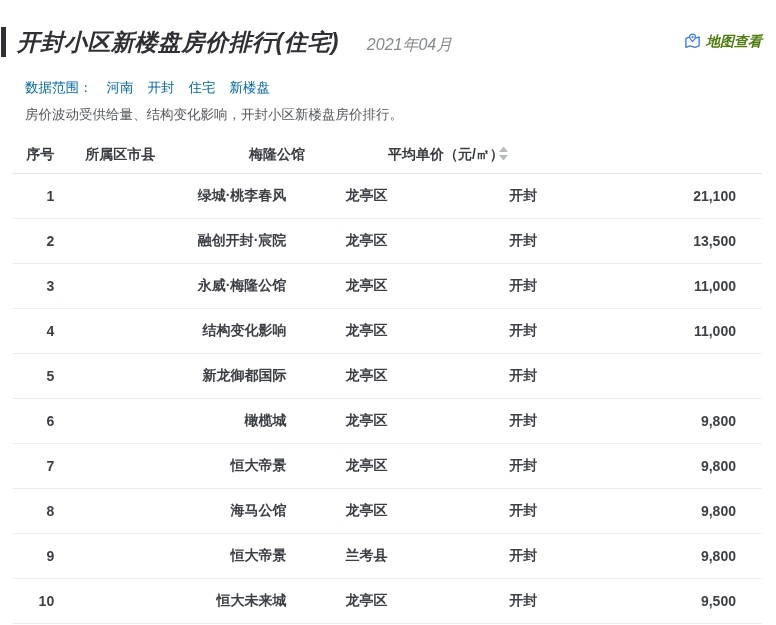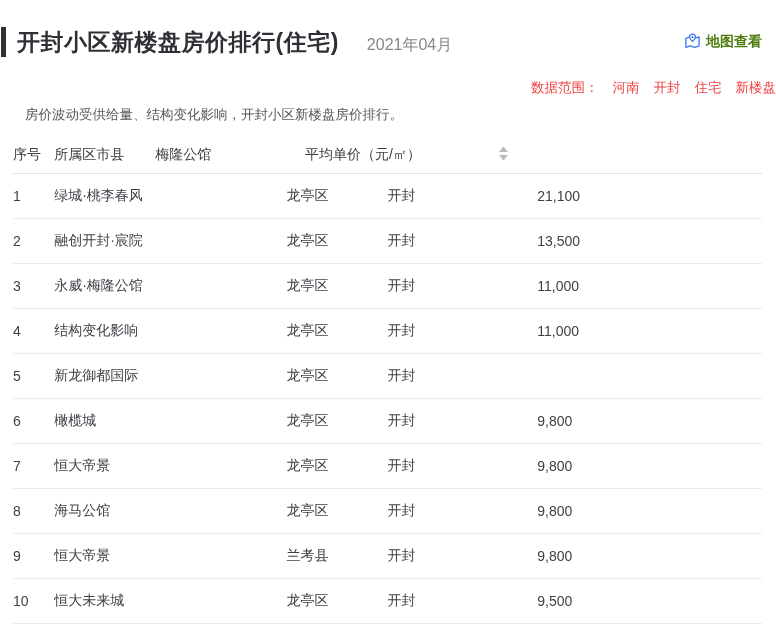--- a/index.html
+++ b/index.html
@@ -10,20 +10,21 @@
     font-family: "Liberation Sans", "DejaVu Sans", sans-serif;
     overflow: hidden;
   }
   .page { position: relative; width: 776px; height: 625px; background: #fff; }
 
   
   .title-row {
     position: relative;
     display: flex; align-items: baseline;
     padding: 27px 14px 0 17px;
+    font-style: italic;
   }
   .accent-bar {
     position: absolute; left: 1px; top: 27px;
     width: 5px; height: 30px; background: #2f2f35;
   }
   .page-title {
     margin: 0; font-size: 23px; line-height: 31px;
     font-weight: bold; color: #2f2f35; letter-spacing: 0.5px;
   }
   .report-date {
@@ -31,37 +32,37 @@
   }
   .map-link {
     margin-left: auto; display: flex; align-items: center; gap: 5px;
     color: #4d7c0f; font-size: 14px; font-weight: 600;
     cursor: pointer; text-decoration: none;
   }
   .map-link svg { display: block; }
 
   
   .meta { padding-left: 25px; margin-top: 21px; }
-  .scope-line { margin: 0; font-size: 13.5px; color: #ef4444; text-align: right; }
+  .scope-line { margin: 0; font-size: 13.5px; color: #0369a1; }
   .scope-item { margin-left: 14px; }
   .desc-line { margin: 9px 0 0 0; font-size: 13.5px; color: #55585c; }
 
   
   .table { margin: 12px 14px 0 13px; }
   .thead {
     display: flex; align-items: center; height: 38px;
     border-bottom: 1px solid #e3e3e3;
     font-size: 14px; color: #3a3d42;
   }
   .tr {
     display: flex; align-items: center; height: 45px;
     border-bottom: 1px solid #ececec;
     font-size: 14px; color: #3c3f45;
   }
-  .td, .th { text-align: left; }
+  .td, .th { text-align: right; font-weight: bold; }
   .c1 { width: 5.5%; }
   .c2 { width: 31%;  position: relative; }
   .c3 { width: 13.5%; }
   .c4 { width: 20%; }
   .c5 { width: 30%;  position: relative; padding-right: 26px; }
   .sort-icon { position: absolute; top: 50%; transform: translateY(-50%); cursor: pointer; }
   .c2 .sort-icon { right: 38px; }
   .c5 .sort-icon { right: 22px; }
   .th.sortable { cursor: pointer; }
 </style>

